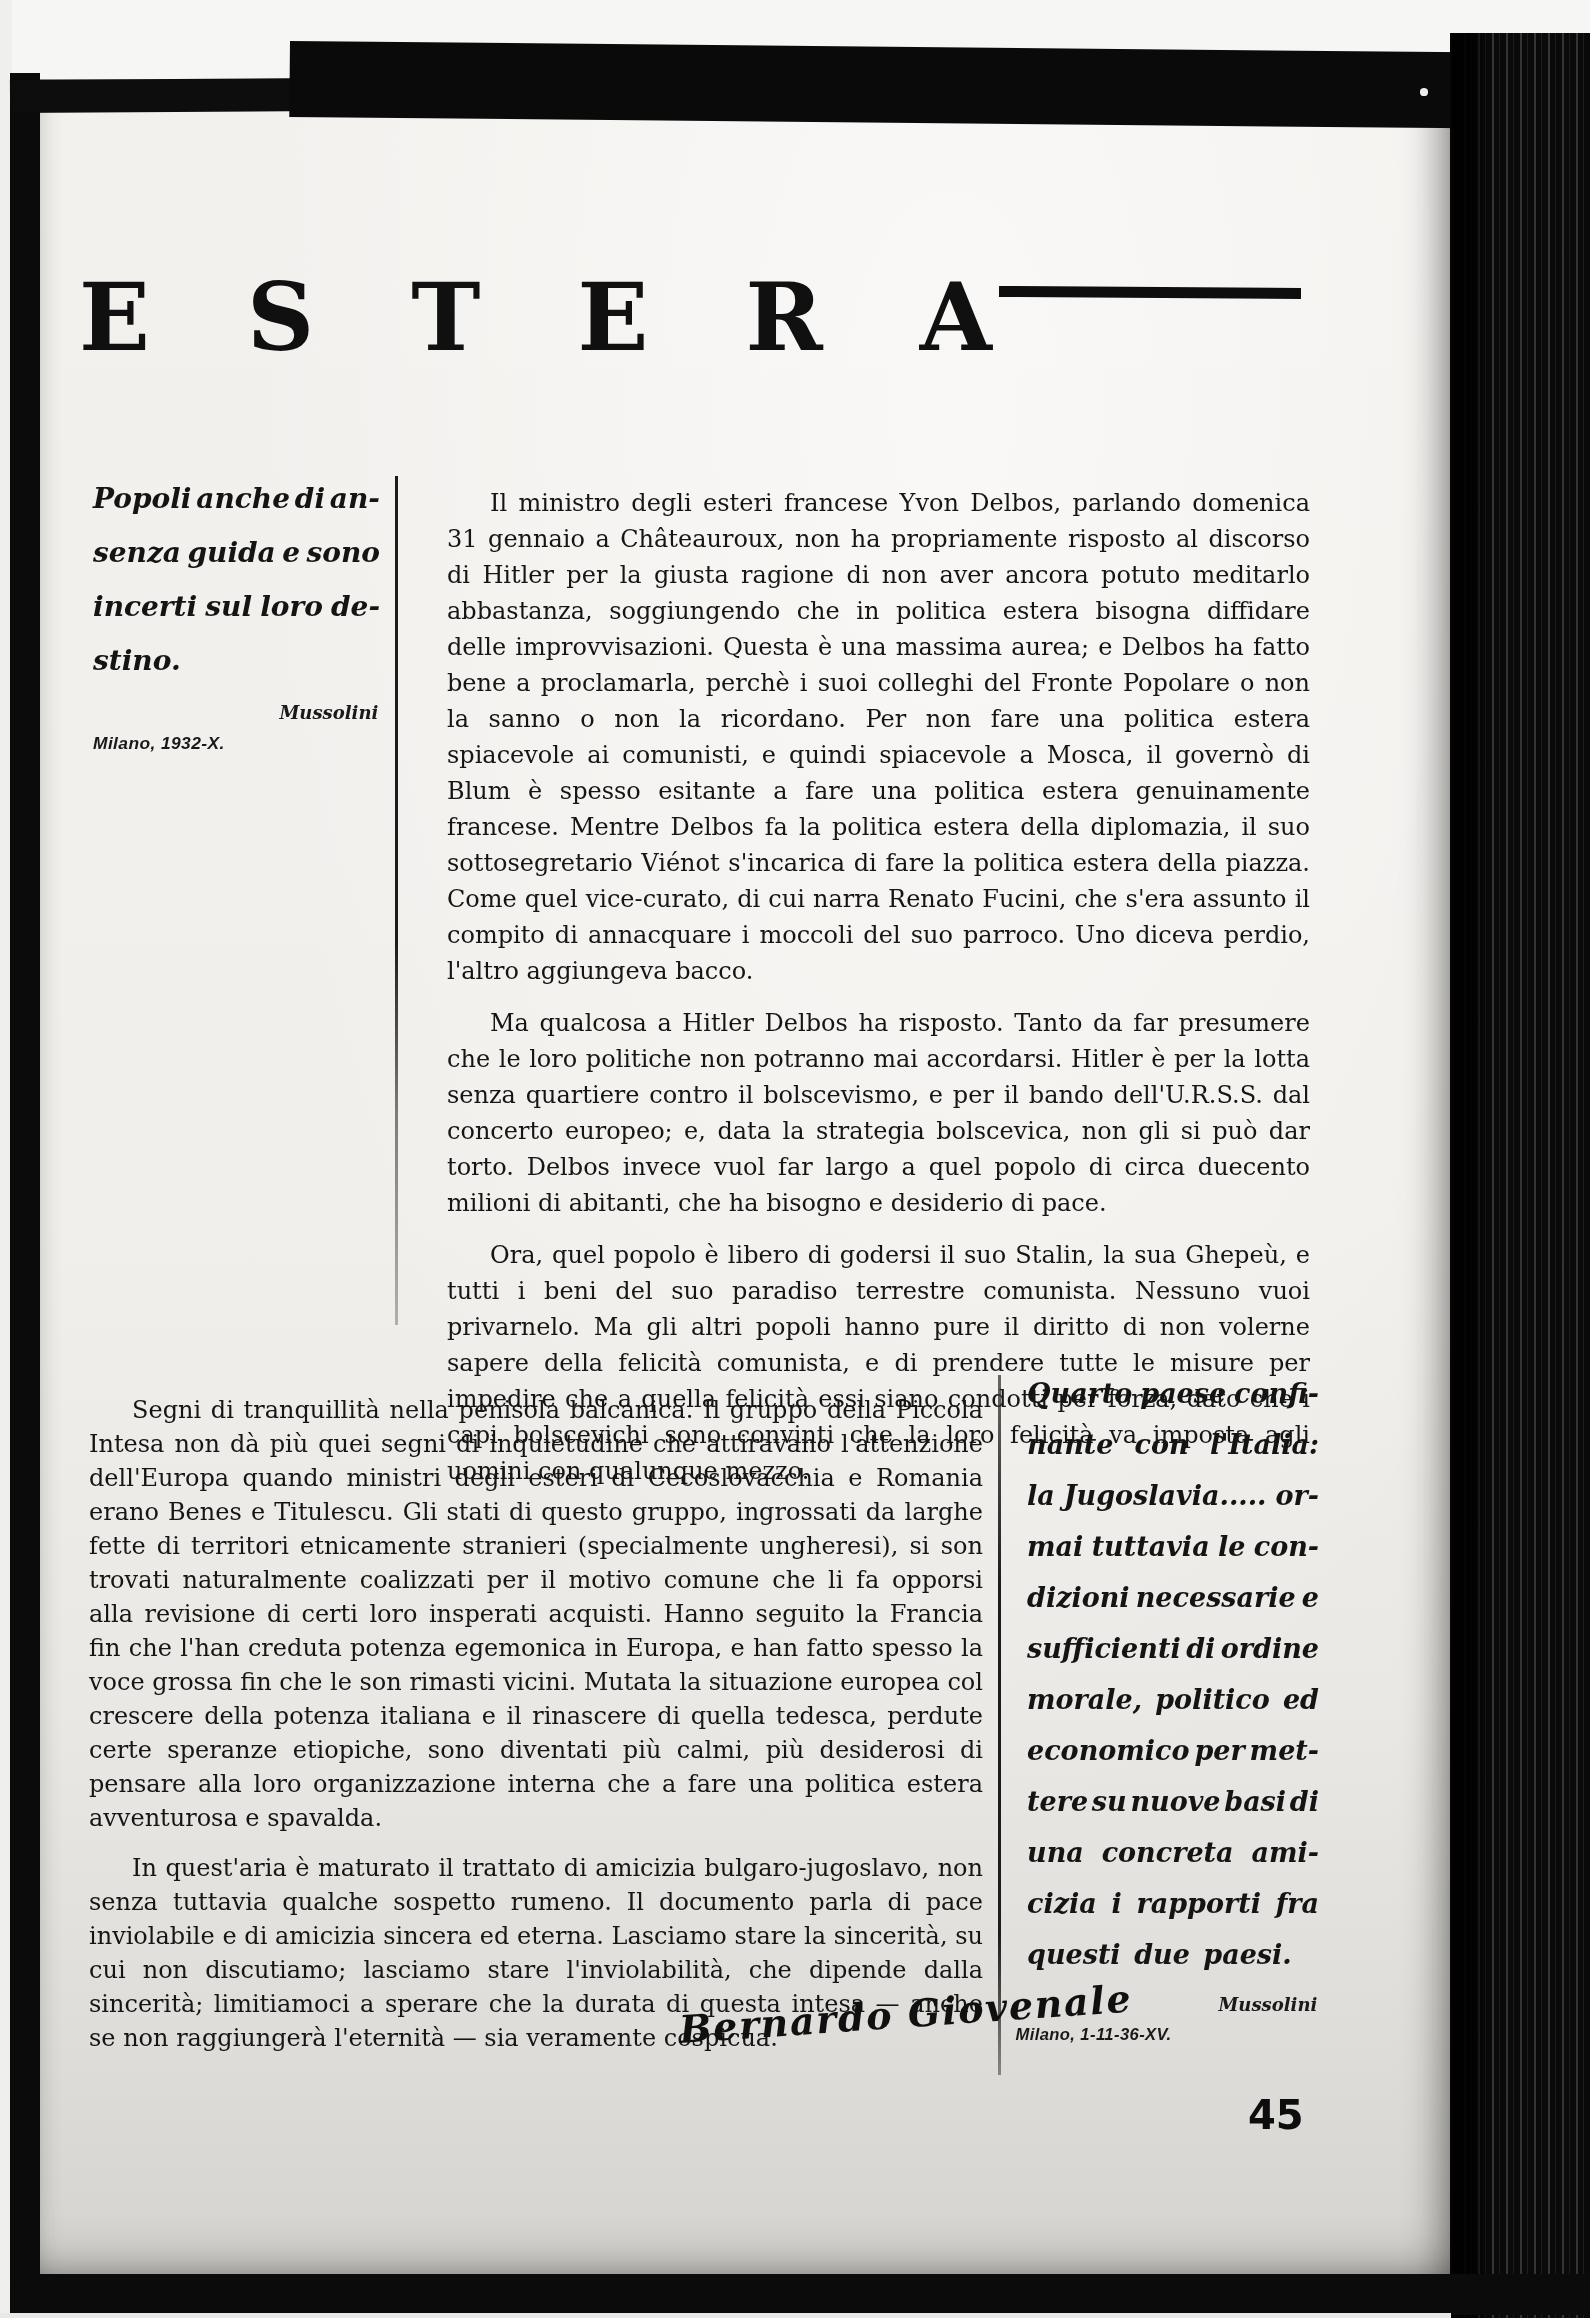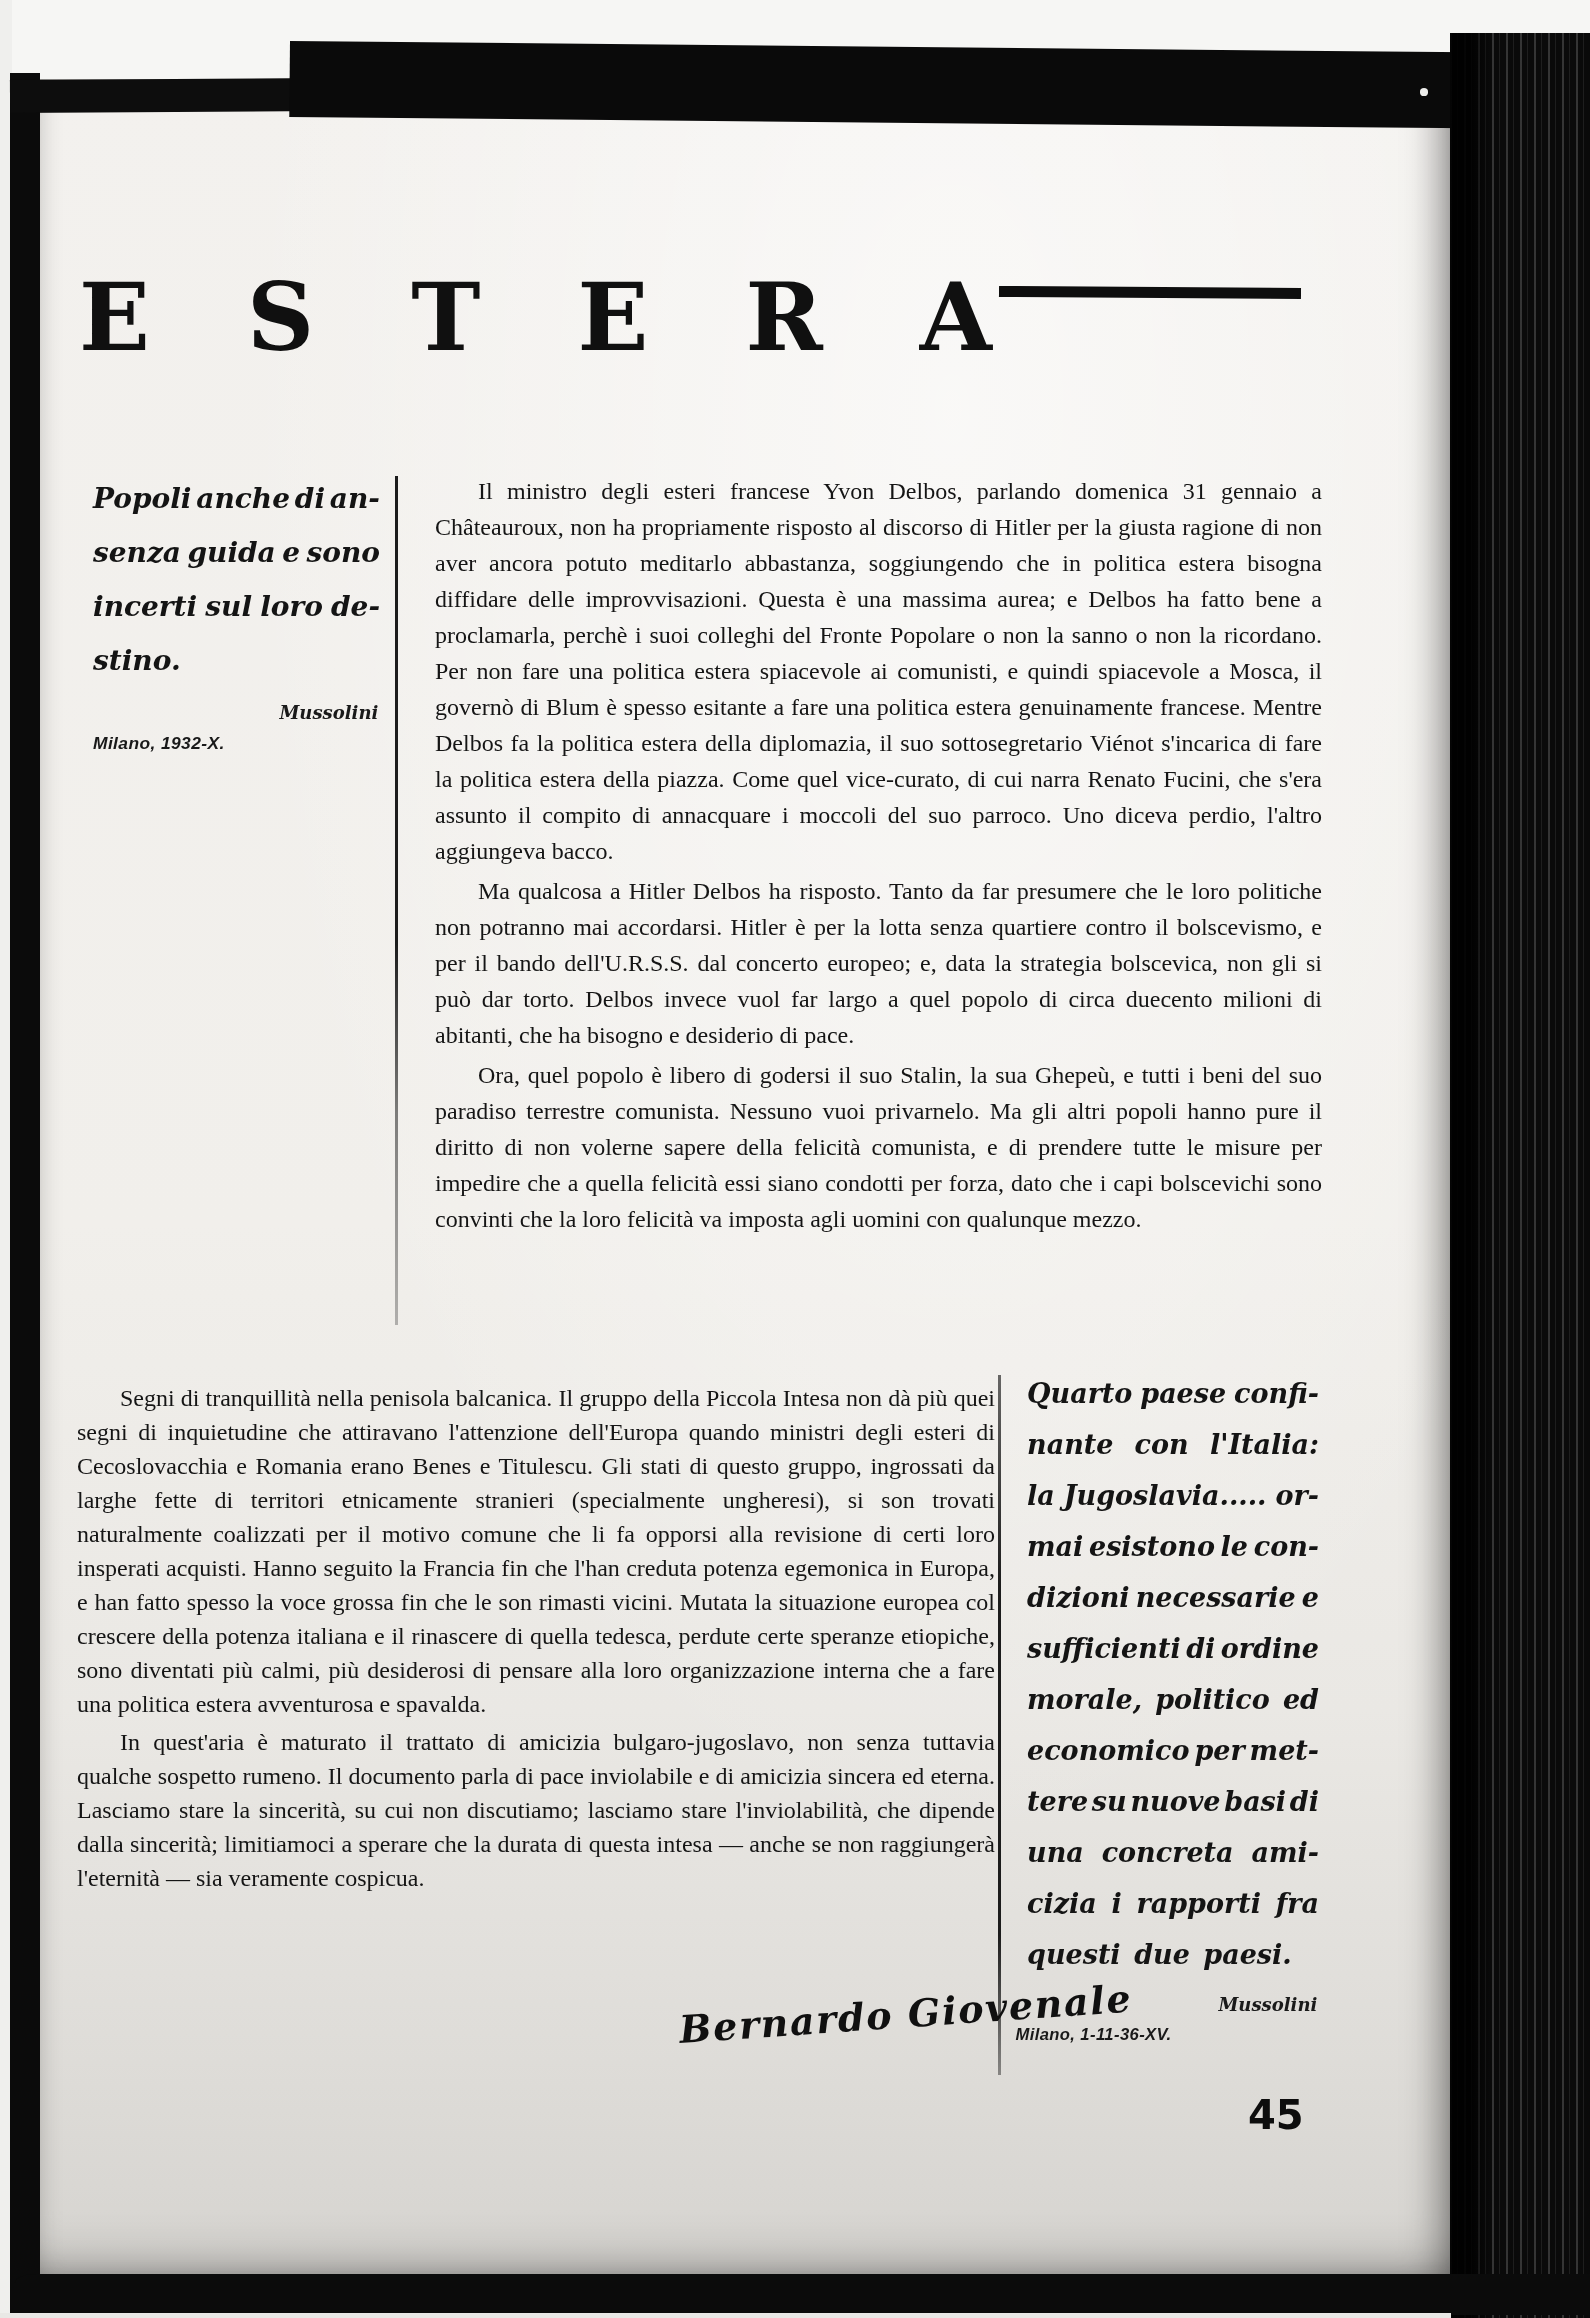--- a/index.html
+++ b/index.html
@@ -58,21 +58,21 @@
     font-style:italic;font-weight:bold;font-size:28px;line-height:54px;color:#141414;
   }
   .quote-sig{ text-align:right;font-style:italic;font-weight:bold;font-size:18px;line-height:25px;margin-top:11.6px;padding-right:1.7px;color:#1a1a1a;}
   .quote-date{ font-family:"Liberation Sans",sans-serif;font-weight:bold;font-size:17.4px;line-height:20px;margin-top:8px;letter-spacing:0.4px;color:#191919;}
   .s1-div{left:395px;top:476px;width:2.5px;height:849px;
     background:linear-gradient(#1c1c1c 0 55%, rgba(28,28,28,.55) 75%, rgba(28,28,28,.30));}
   .s1-main{
     left:431px;top:469px;width:895px;
     font-size:24px;line-height:36px;text-align:justify;color:#151515;
   }
-  .s1-main p, .s2-main p{margin:4px;text-indent:43px;font-family:Liberation Serif, serif;}
+  .s1-main p, .s2-main p{margin:16px;text-indent:43px;}
 
   
   .s2-main{
     left:73px;top:1377px;width:926px;
     font-size:24px;line-height:34px;text-align:justify;color:#151515;
   }
   .s2-div{left:998px;top:1375px;width:2.5px;height:700px;
     background:linear-gradient(rgba(28,28,28,.65), #1c1c1c 30% 80%, rgba(28,28,28,.45));}
   .s2-quote{
     left:1027px;top:1368px;width:292px;
@@ -166,21 +166,21 @@
         <span>con</span>
         <span>l'Italia:</span>
       </div>
       <div class="jline">
         <span>la</span>
         <span>Jugoslavia.....</span>
         <span>or-</span>
       </div>
       <div class="jline">
         <span>mai</span>
-        <span>esistono</span>
+        <span>tuttavia</span>
         <span>le</span>
         <span>con-</span>
       </div>
       <div class="jline">
         <span>dizioni</span>
         <span>necessarie</span>
         <span>e</span>
       </div>
       <div class="jline">
         <span>sufficienti</span>

